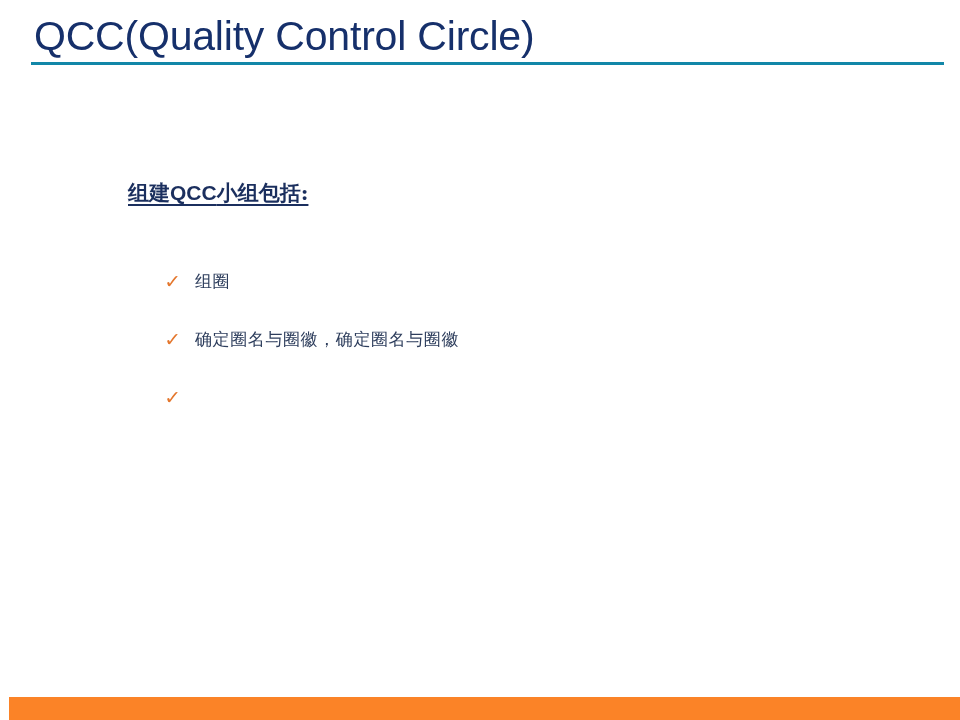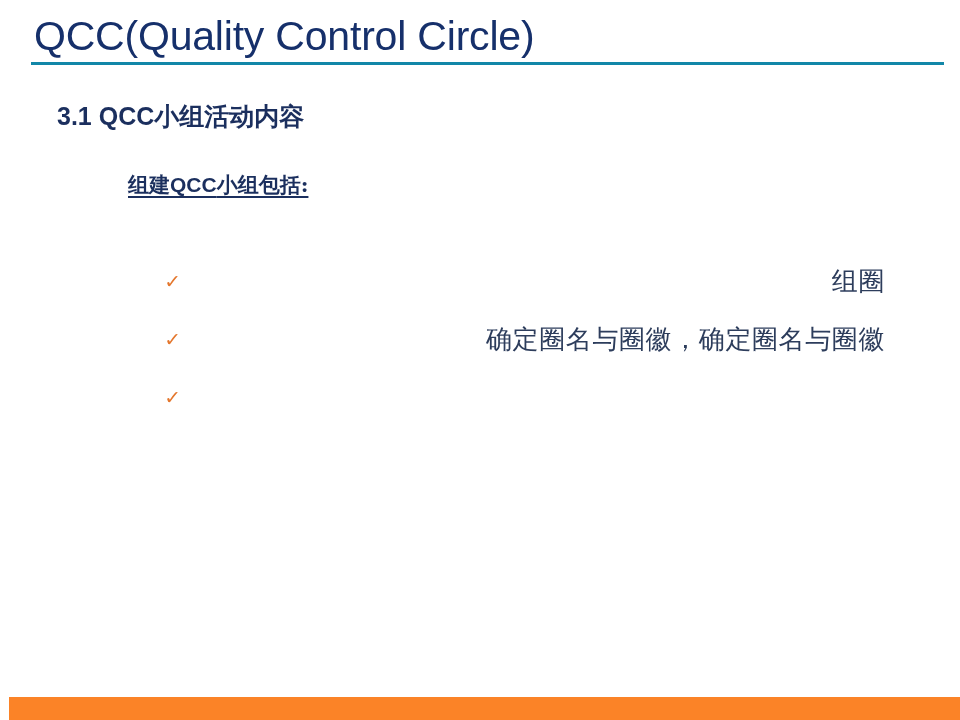--- a/index.html
+++ b/index.html
@@ -60,21 +60,21 @@
   }
   .section-heading .cjk {
     font-family: "DejaVu Serif", "Liberation Serif", serif;
     font-weight: 700;
   }
 
   
   .sub-heading {
     position: absolute;
     left: 119px;
-    top: 170px;
+    top: 178px;
     font-family: "Liberation Sans", sans-serif;
     font-size: 21px;
     font-weight: 700;
     line-height: 29px;
     color: #1b2f5e;
     text-decoration: underline;
     text-underline-offset: 4px;
     text-decoration-thickness: 1.5px;
     white-space: nowrap;
   }
@@ -101,26 +101,25 @@
     font-size: 19px;
     line-height: 26px;
     color: #e4762c;
     font-family: "DejaVu Sans", sans-serif;
     font-weight: 400;
     transform: scaleX(1.05);
   }
   .bullet-text {
     flex: 1 1 auto;
     font-family: "DejaVu Serif", "Liberation Serif", serif;
-    font-size: 26px;
+    font-size: 17px;
     line-height: 26px;
     color: #2d3d5c;
     letter-spacing: 0.6px;
     white-space: nowrap;
-    text-align: right;
   }
 
   
   .footer-bar {
     position: absolute;
     left: 0;
     right: 0;
     top: 697px;
     height: 23px;
     background: #fb8327;
@@ -128,23 +127,20 @@
 </style>
 </head>
 <body>
 
 <div class="slide">
 
   <div class="slide-title">QCC(Quality Control Circle)</div>
 
   <div class="title-rule"></div>
 
-  <div class="section-heading">
-    <span>3.1 </span><span>QCC</span><span class="cjk">小组活动内容</span>
-  </div>
 
   <div class="sub-heading">
     <span class="cjk">组建</span><span>QCC</span><span class="cjk">小组包括:</span>
   </div>
 
   <div class="bullet-list">
 
     <div class="bullet-item">
       <span class="bullet-check">✓</span>
       <span class="bullet-text">组圈</span>

